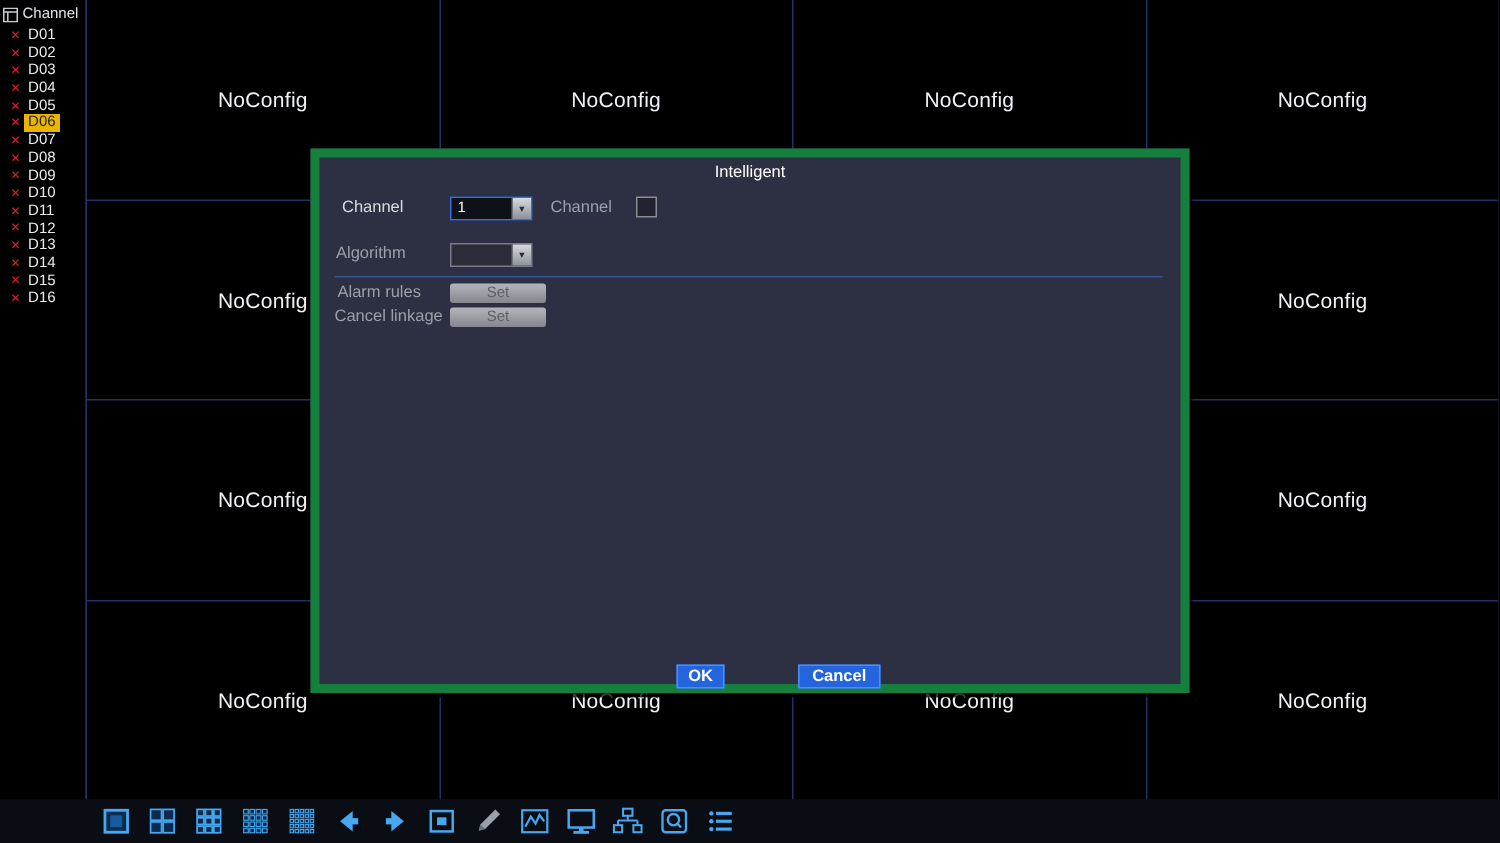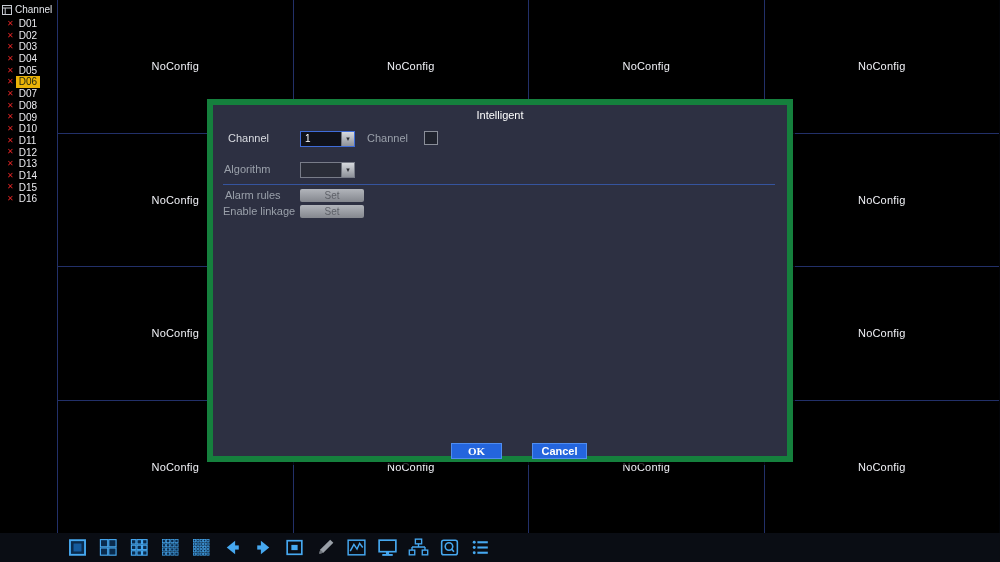--- a/index.html
+++ b/index.html
@@ -16,21 +16,21 @@
            color:#ececf0;font-size:10px;line-height:11.7px;}
   .ch-x{color:#e02424;font-size:8px;line-height:8px;}
   .ch-label{padding:0 3px;}
   .ch-item.selected .ch-label{background:#eab308;color:#1d2410;}
 
   
   .grid{position:absolute;left:57px;top:0;width:942px;height:533px;
         display:grid;grid-template-columns:repeat(4,1fr);grid-template-rows:repeat(4,1fr);
         gap:1px;background:#223069;border-left:1px solid #223069;box-sizing:border-box;}
   .cell{background:#000;display:flex;align-items:center;justify-content:center;}
-  .cell-status{color:#f0f1f6;font-size:11px;letter-spacing:.2px;}
+  .cell-status{color:#f0f1f6;font-size:14px;letter-spacing:.2px;}
 
   
   .toolbar{position:absolute;left:0;bottom:0;width:1000px;height:29px;background:#0a0d14;
            display:flex;align-items:center;}
   .toolbar-icons{display:flex;align-items:center;gap:8px;padding-left:66px;}
   .tool{width:23px;height:23px;display:flex;align-items:center;justify-content:center;}
 
   
   .dialog{position:absolute;left:207px;top:99px;width:586px;height:363px;background:#2d3042;
           border:6px solid #15803d;box-shadow:2px 3px 0 rgba(0,0,0,.75);box-sizing:border-box;}
@@ -58,21 +58,21 @@
 
   .set-btn{position:absolute;width:64px;height:13px;background:linear-gradient(#b2b5bb,#84878e);
            color:#5e6168;font-size:10px;line-height:12px;text-align:center;border:0;padding:0;
            border-radius:2px;}
   .s-rules{left:87px;top:84px;}
   .s-linkage{left:87px;top:100px;}
 
   .btn-blue{position:absolute;height:16px;background:#2465dd;border:1px solid #4f8df0;
             color:#ffffff;font-size:11px;font-weight:bold;line-height:13px;text-align:center;
             padding:0;box-sizing:border-box;}
-  .b-ok{left:238px;top:338px;width:51px;font-family:Liberation Serif, serif;}
+  .b-ok{left:238px;top:338px;width:32px;}
   .b-cancel{left:299px;top:338px;width:55px;margin-left:20px;}
 </style>
 </head>
 <body>
 
 <div class="screen">
 
   <aside class="sidebar">
     <div class="sidebar-header">
       <span class="tree-icon">
@@ -393,20 +393,20 @@
     <div class="dd dd-algorithm">
       <span class="val"></span>
       <span class="dd-btn">▾</span>
     </div>
 
     <div class="separator"></div>
 
     <span class="lbl l-rules">Alarm rules</span>
     <button class="set-btn s-rules">Set</button>
 
-    <span class="lbl l-linkage">Enable linkage</span>
+    <span class="lbl l-linkage">Cancel linkage</span>
     <button class="set-btn s-linkage">Set</button>
 
     <button class="btn-blue b-ok">OK</button>
     <button class="btn-blue b-cancel">Cancel</button>
   </section>
 
 </div>
 
 </body></html>

